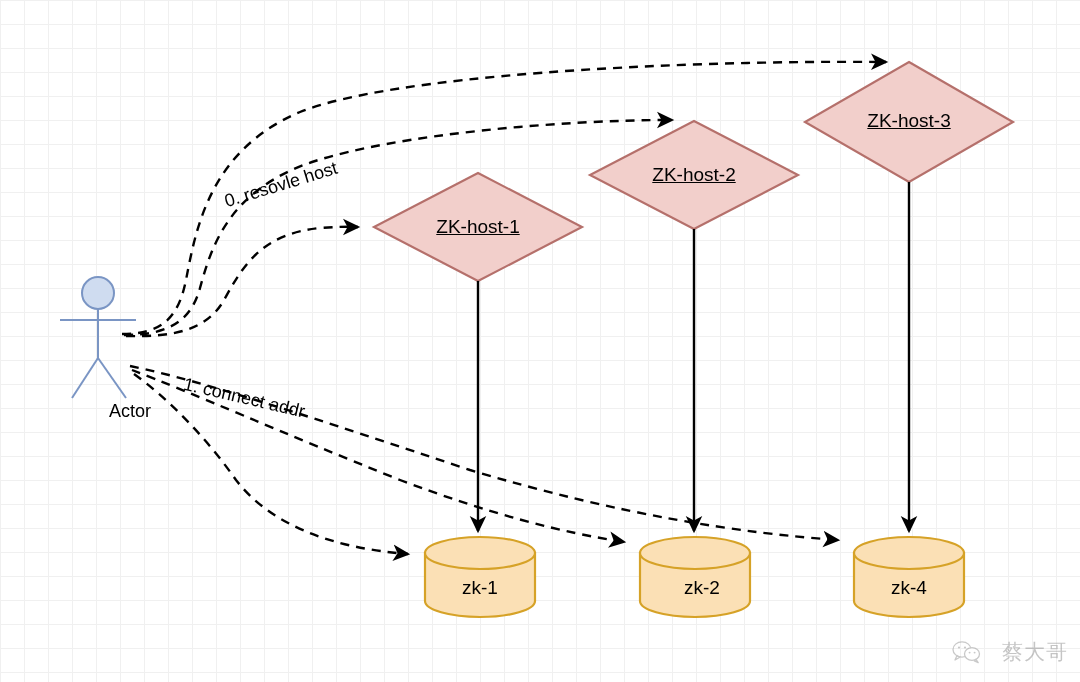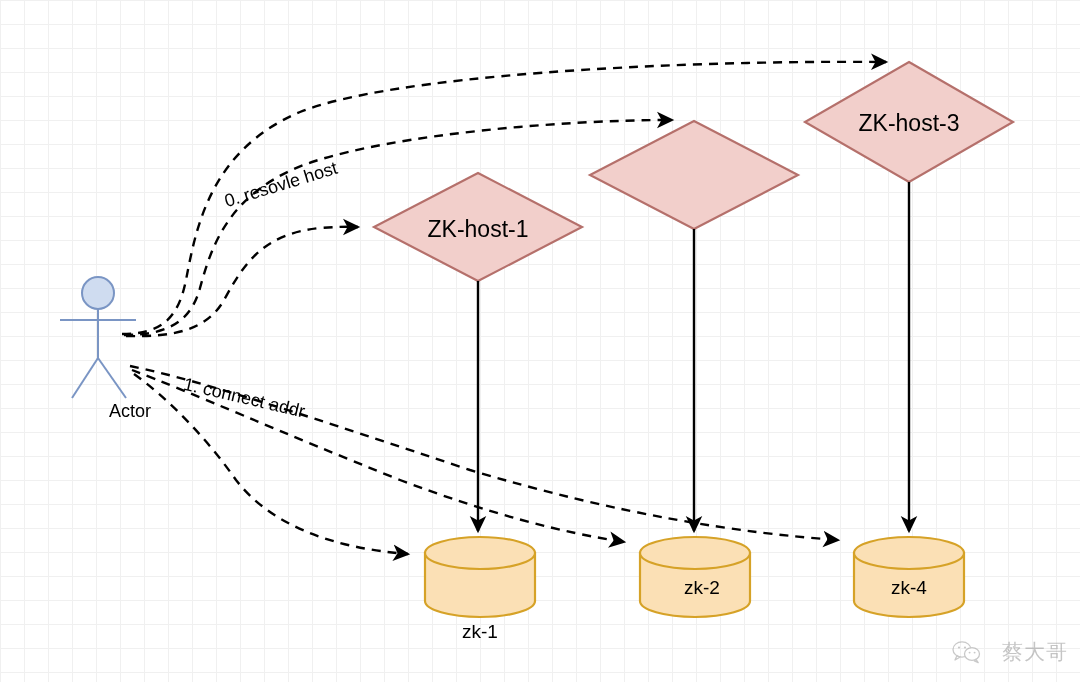--- a/index.html
+++ b/index.html
@@ -34,21 +34,22 @@
   }
   .node-label {
     position: absolute;
     font-family: "Liberation Sans", "DejaVu Sans", sans-serif;
     color: #000000;
     text-align: center;
     white-space: nowrap;
     pointer-events: none;
   }
   .diamond-label {
-    font-size: 23px;
+    font-size: 19px;
+    text-decoration: underline;
   }
   .cyl-label {
     font-size: 19px;
   }
   .actor-label {
     font-size: 18px;
     padding-left: 32px;
   }
   .edge-label {
     position: absolute;
@@ -140,23 +141,24 @@
     <line x1="478" y1="281" x2="478" y2="531" stroke="#000000" stroke-width="2.4" marker-end="url(#arrow-solid)"></line>
     <line x1="694" y1="229" x2="694" y2="531" stroke="#000000" stroke-width="2.4" marker-end="url(#arrow-solid)"></line>
     <line x1="909" y1="182" x2="909" y2="531" stroke="#000000" stroke-width="2.4" marker-end="url(#arrow-solid)"></line>
 
     <path d="M 130 366 C 200 380, 320 420, 470 470 C 620 515, 740 533, 838 540" fill="none" stroke="#000000" stroke-width="2.4" stroke-dasharray="9 7" marker-end="url(#arrow-dash)"></path>
     <path d="M 132 370 C 190 392, 280 432, 400 480 C 490 514, 560 532, 624 542" fill="none" stroke="#000000" stroke-width="2.4" stroke-dasharray="9 7" marker-end="url(#arrow-dash)"></path>
     <path d="M 134 374 C 170 400, 208 440, 236 480 C 270 524, 330 548, 408 554" fill="none" stroke="#000000" stroke-width="2.4" stroke-dasharray="9 7" marker-end="url(#arrow-dash)"></path>
   </svg>
 
   <div class="node-label diamond-label" style="left:378px; top:216px; width:200px;">ZK-host-1</div>
+  <div class="node-label diamond-label" style="left:594px; top:164px; width:200px;">ZK-host-2</div>
   <div class="node-label diamond-label" style="left:809px; top:110px; width:200px;">ZK-host-3</div>
 
-  <div class="node-label cyl-label" style="left:425px; top:577px; width:110px;margin-top:44px;">zk-1</div>
+  <div class="node-label cyl-label" style="left:425px; top:577px; width:110px;">zk-1</div>
   <div class="node-label cyl-label" style="left:640px; top:577px; width:124px;">zk-2</div>
   <div class="node-label cyl-label" style="left:854px; top:577px; width:110px;">zk-4</div>
 
   <div class="node-label actor-label" style="left:48px; top:401px; width:100px;">Actor</div>
 
   <div class="edge-label" id="label-resolve-host">0. resovle host</div>
   <div class="edge-label" id="label-connect-addr">1. connect addr</div>
 
   <div class="watermark">
     <svg width="30" height="24" viewBox="0 0 30 24">

